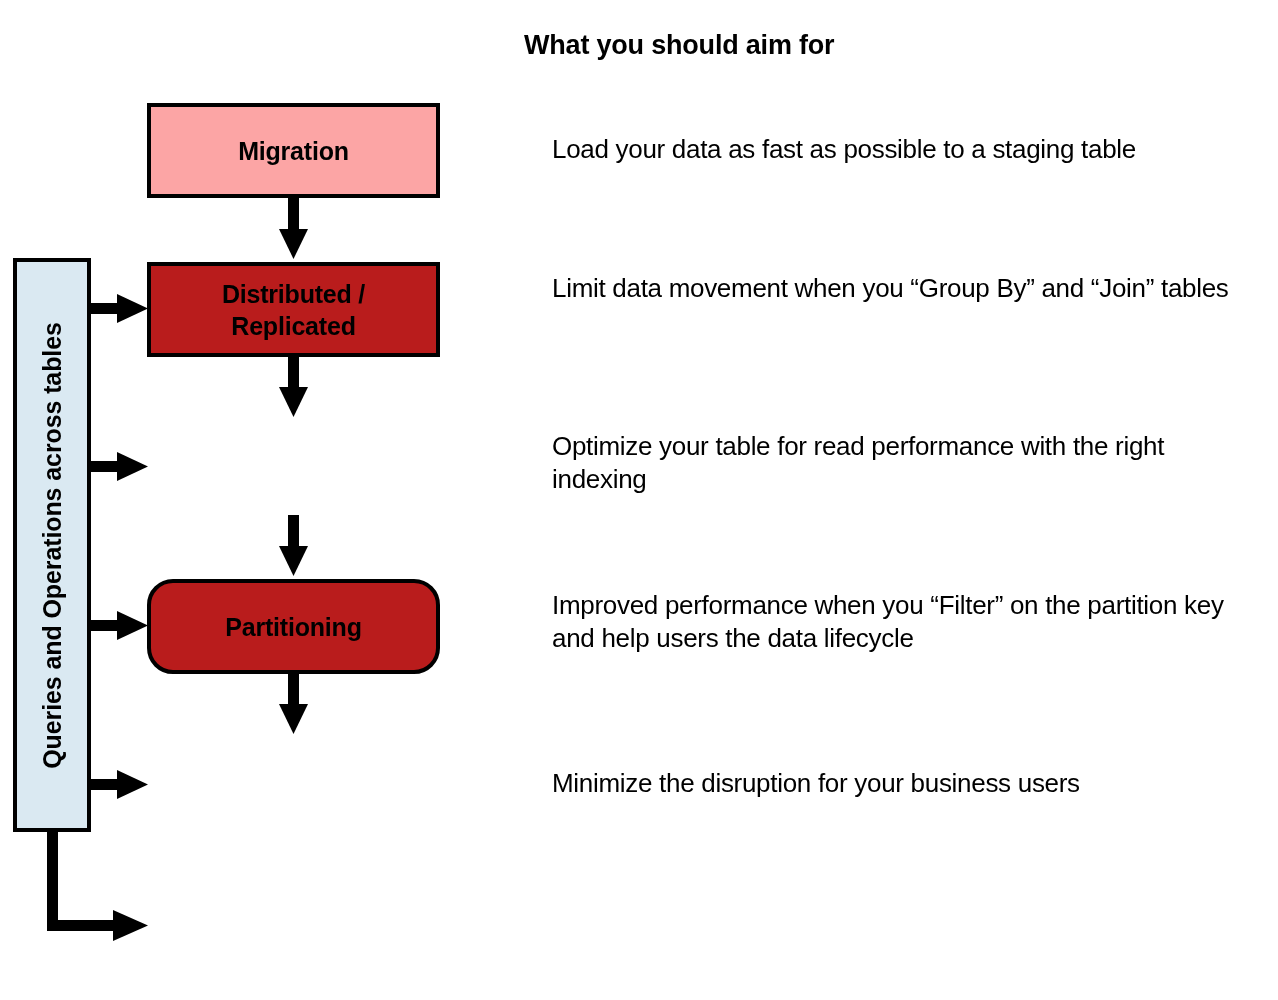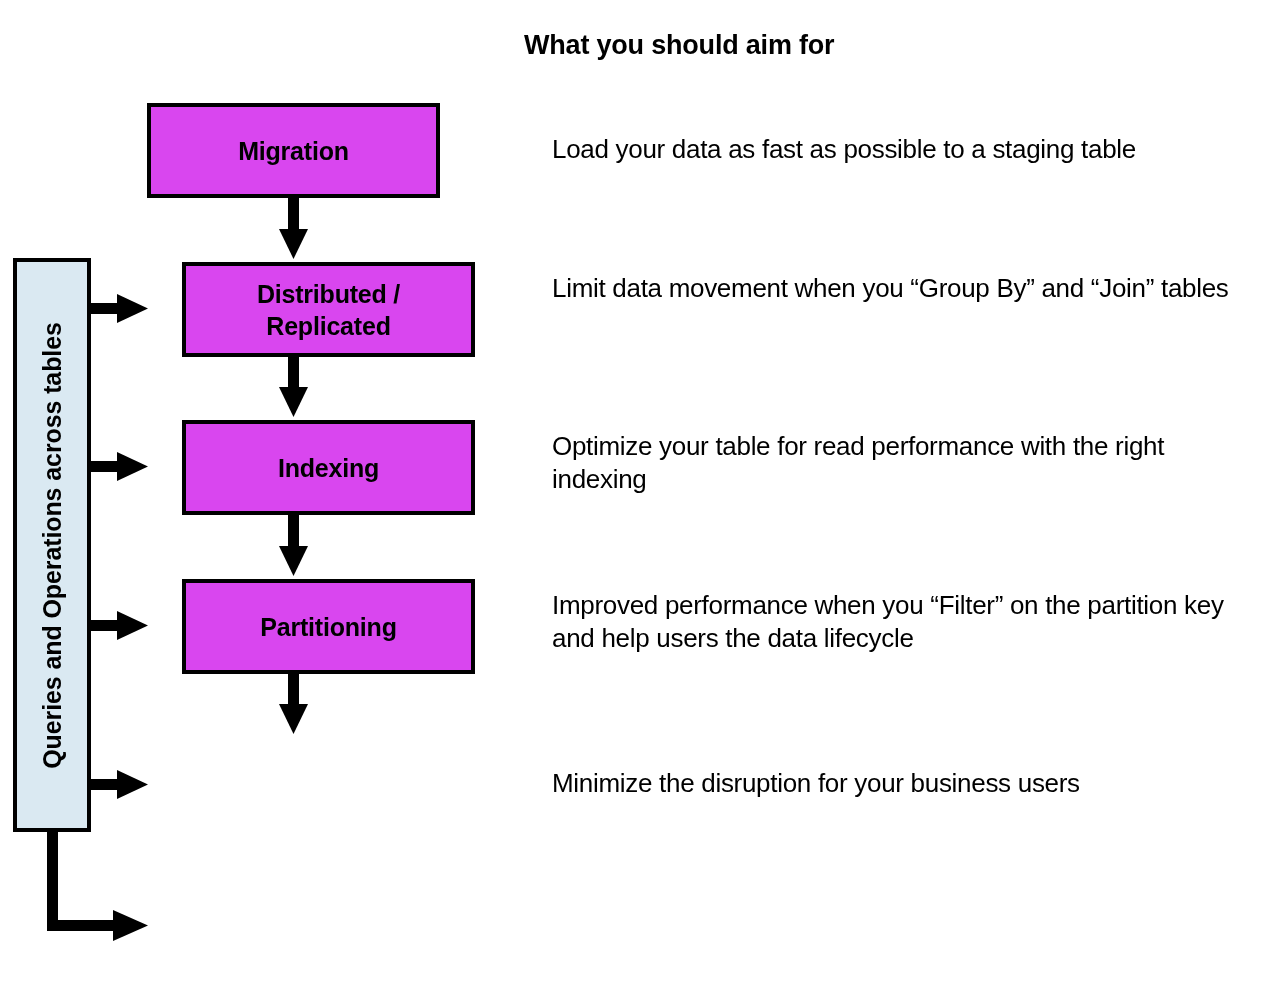--- a/index.html
+++ b/index.html
@@ -56,27 +56,27 @@
     justify-content: center;
     text-align: center;
   }
   .flow-box .box-label {
     font-size: 25px;
     font-weight: bold;
     line-height: 1.28;
     letter-spacing: -0.2px;
     padding: 0 6px;
   }
-  .box-cream { background: #d946ef; }
-  .box-green { background: #d946ef; margin-left: 35px; }
+  .box-cream { background: #fca5a5; }
+  .box-green { background: #b91c1c; }
 
   #box-migration        { top: 103px; height: 95px; }
   #box-distributed      { top: 262px; height: 95px; }
   #box-indexing         { top: 420px; height: 95px; }
-  #box-partitioning     { top: 579px; height: 95px; }
+  #box-partitioning     { top: 579px; height: 95px; border-radius: 26px; }
   #box-incremental      { top: 737px; height: 95px; }
 
   
   .side-bar {
     position: absolute;
     left: 13px;
     top: 258px;
     width: 78px;
     height: 574px;
     border: 4px solid #000000;
@@ -178,23 +178,20 @@
   </div>
 
   <div class="flow-box box-cream" id="box-migration">
     <span class="box-label">Migration</span>
   </div>
 
   <div class="flow-box box-green" id="box-distributed">
     <span class="box-label">Distributed / Replicated</span>
   </div>
 
-  <div class="flow-box box-green" id="box-indexing">
-    <span class="box-label">Indexing</span>
-  </div>
 
   <div class="flow-box box-green" id="box-partitioning">
     <span class="box-label">Partitioning</span>
   </div>
 
 
   <div class="desc" id="desc-migration">Load your data as fast as possible to a staging table</div>
   <div class="desc" id="desc-distributed">Limit data movement when you “Group By” and “Join” tables</div>
   <div class="desc" id="desc-indexing">Optimize your table for read performance with the right indexing</div>
   <div class="desc" id="desc-partitioning">Improved performance when you “Filter” on the partition key and help users the data lifecycle</div>

